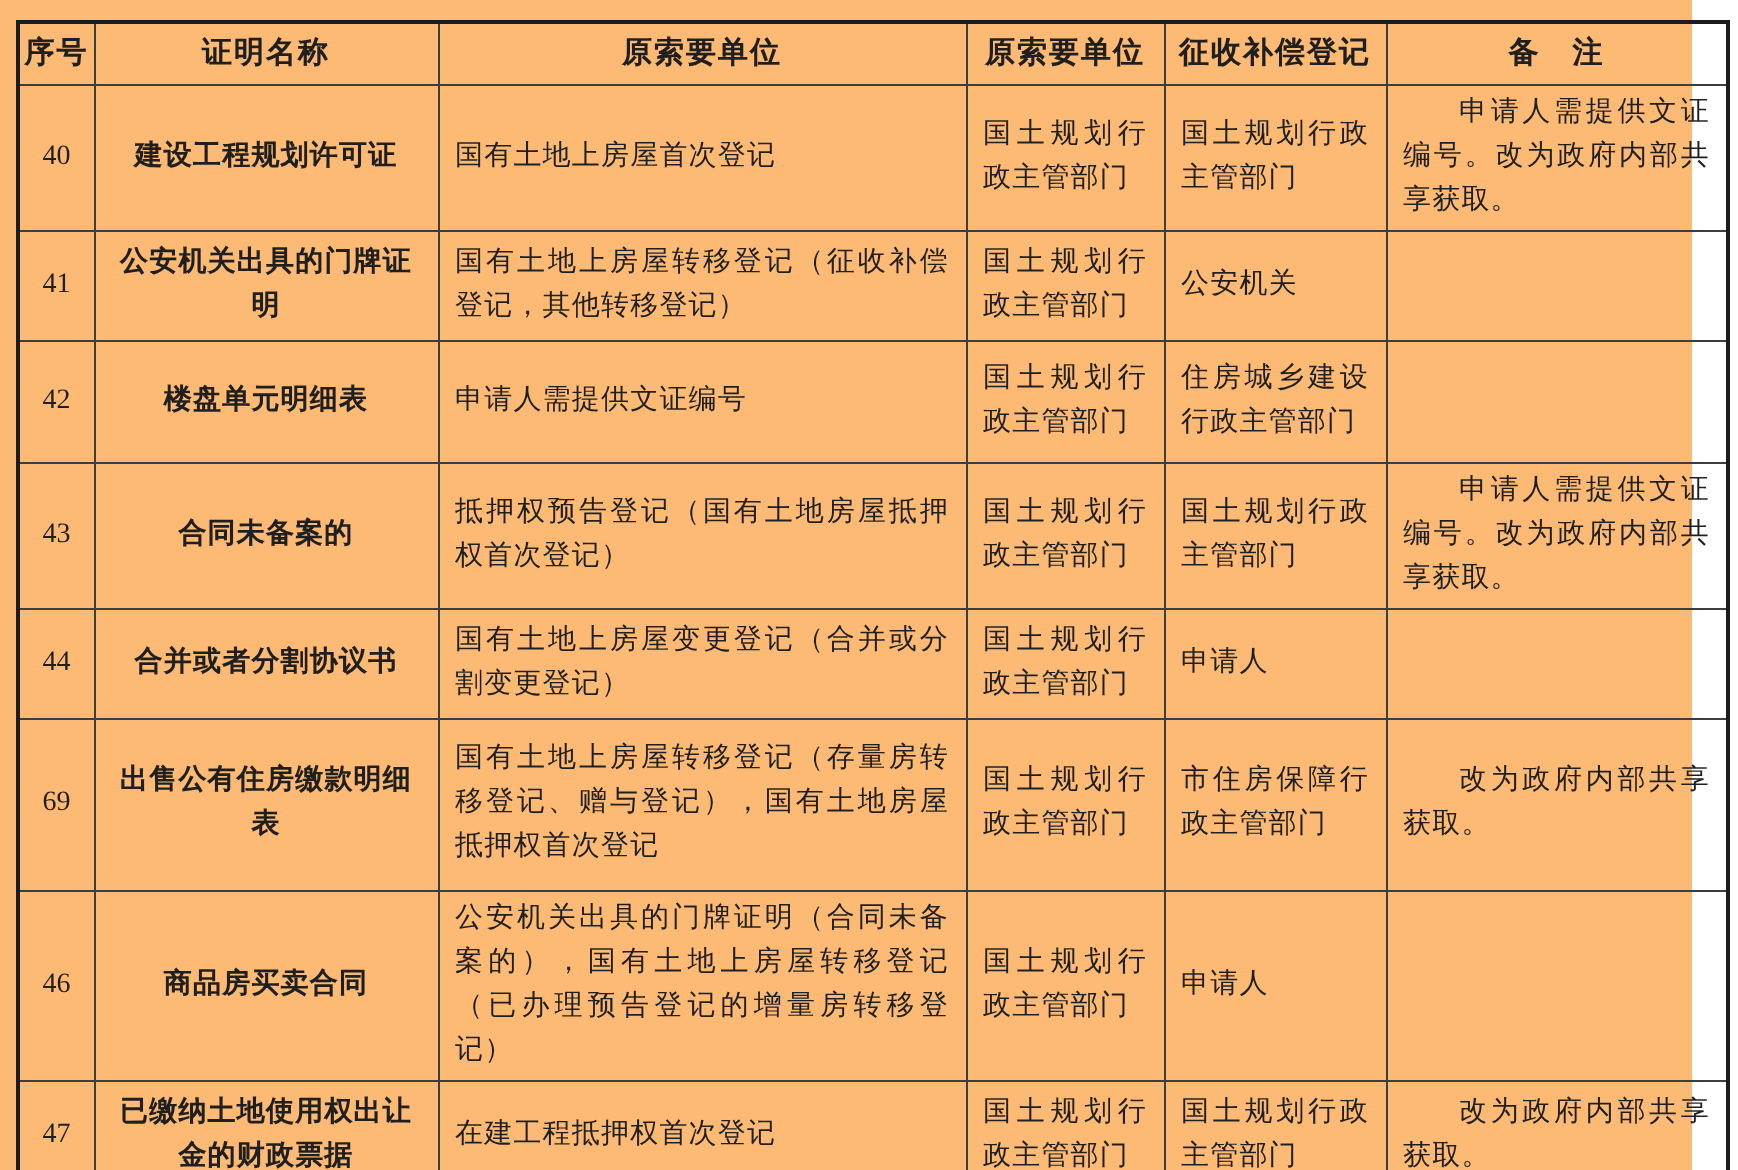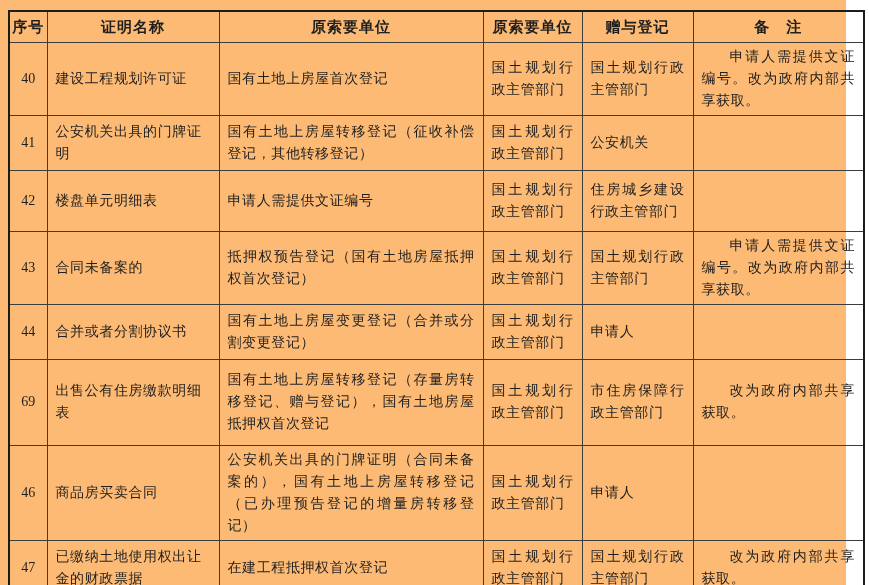--- a/index.html
+++ b/index.html
@@ -49,21 +49,22 @@
     text-align: center;
     padding: 3px 2px;
     letter-spacing: 1px;
   }
   td.cell-no {
     text-align: center;
     padding: 3px 2px;
     letter-spacing: 0;
   }
   td.cell-name {
-    text-align: left;
+    text-align: center;
+    font-weight: bold;
   }
   td.cell-purpose,
   td.cell-requester,
   td.cell-issuer {
     text-align: justify;
     text-justify: inter-character;
   }
   td.cell-remark {
     text-align: justify;
     text-justify: inter-character;
@@ -91,21 +92,21 @@
       <col class="col-requester">
       <col class="col-issuer">
       <col class="col-remark">
     </colgroup>
     <thead>
       <tr>
           <th>序号</th>
           <th>证明名称</th>
           <th>原索要单位</th>
           <th>原索要单位</th>
-          <th>赠与登记</th>
+          <th>征收补偿登记</th>
           <th>备　注</th>
         </tr>
     </thead>
     <tbody>
         <tr>
           <td class="cell-no">40</td>
           <td class="cell-name">建设工程规划许可证</td>
           <td class="cell-purpose">国有土地上房屋首次登记</td>
           <td class="cell-requester">国土规划行政主管部门</td>
           <td class="cell-issuer">国土规划行政主管部门</td>

